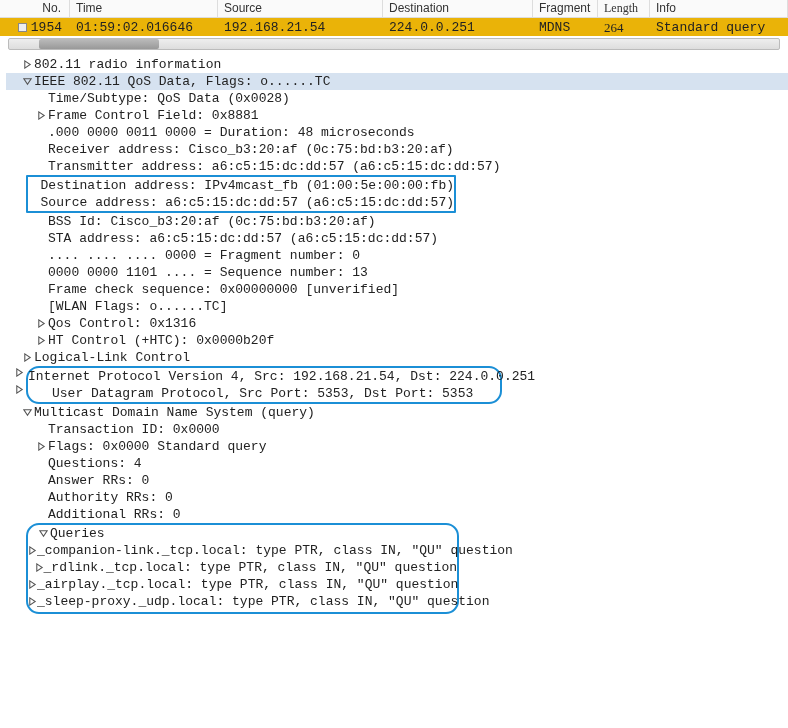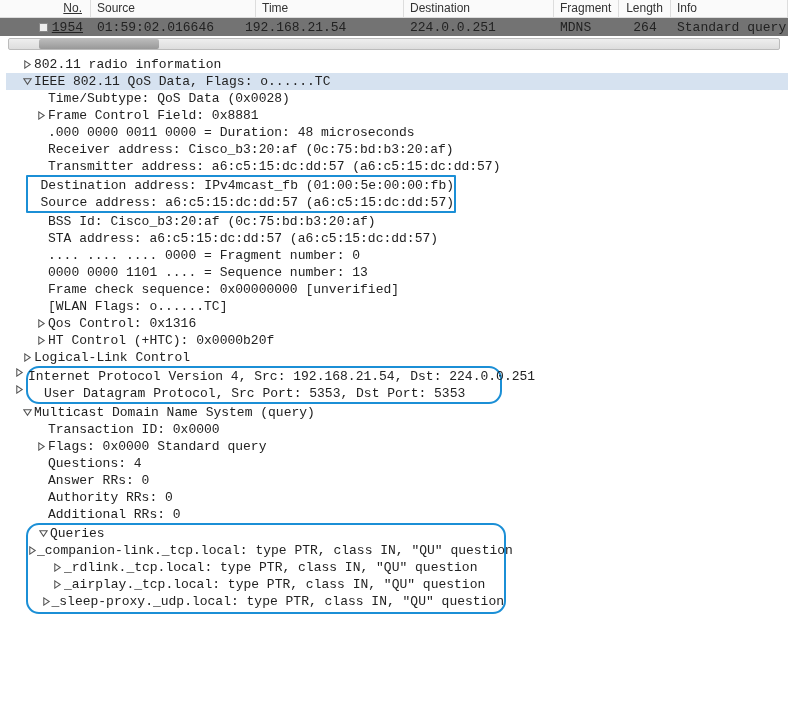--- a/index.html
+++ b/index.html
@@ -26,36 +26,36 @@
     align-items: center;
   }
   .hdr-cell {
     border-right: 1px solid #ddd;
     padding: 0 6px;
     white-space: nowrap;
     overflow: hidden;
   }
   .data-row {
     display: flex;
-    background: #737373;
+    background: #eab308;
     height: 18px;
     align-items: center;
     color: #222;
   }
   .data-cell {
     padding: 0 6px;
     white-space: nowrap;
     overflow: hidden;
   }
-  .col-no { width: 91px; text-align: right; padding-right: 8px; display:flex; justify-content:flex-end; align-items:center; gap:4px;text-decoration:underline;}
+  .col-no { width: 70px; text-align: right; padding-right: 8px; display:flex; justify-content:flex-end; align-items:center; gap:4px;}
   .col-time { width: 148px; }
   .col-src { width: 165px; }
   .col-dst { width: 150px; }
   .col-proto { width: 65px; }
-  .col-len { width: 52px; text-align: center; }
+  .col-len { width: 52px; text-align: left; font-family: Liberation Serif, serif; }
   .col-info { flex: 1; }
   .marker {
     width: 9px; height: 9px;
     border: 1px solid #888;
     background: #eee;
     display:inline-block;
   }
   .scroll-strip {
     height: 12px;
     background: linear-gradient(#eee,#ddd);
@@ -101,22 +101,22 @@
     margin-right: 8px;
   }
   .tw svg { width:9px; height:9px; }
 </style>
 </head>
 <body>
 
 <div class="packet-list">
   <div class="hdr-row">
     <div class="hdr-cell col-no">No.</div>
+    <div class="hdr-cell col-time">Time</div>
     <div class="hdr-cell col-src">Source</div>
-    <div class="hdr-cell col-time">Time</div>
     <div class="hdr-cell col-dst">Destination</div>
     <div class="hdr-cell col-proto">Fragment</div>
     <div class="hdr-cell col-len">Length</div>
     <div class="hdr-cell col-info">Info</div>
   </div>
   <div class="data-row">
     <div class="data-cell col-no">
         <span class="marker"></span>
         <span>1954</span>
       </div>
@@ -167,21 +167,21 @@
   <div class="line"><span class="sp"></span><span class="sp"></span><span class="tw"><svg viewBox="0 0 10 10">
           <path d="M2 1 L8 5 L2 9 Z" fill="none" stroke="#555" stroke-width="1.2"></path>
         </svg></span><span>HT Control (+HTC): 0x0000b20f</span></div>
 
   <div class="line"><span class="sp"></span><span class="tw"><svg viewBox="0 0 10 10">
           <path d="M2 1 L8 5 L2 9 Z" fill="none" stroke="#555" stroke-width="1.2"></path>
         </svg></span><span>Logical-Link Control</span></div>
 
   <div class="boxed-wide" style="margin-left:20px; width:476px; padding:0;">
     <div class="line" style="padding-left:0;"><span style="display:inline-block;width:8px;"></span><span>Internet Protocol Version 4, Src: 192.168.21.54, Dst: 224.0.0.251</span></div>
-    <div class="line" style="padding-left:8px;"><span style="display:inline-block;width:8px;"></span><span>User Datagram Protocol, Src Port: 5353, Dst Port: 5353</span></div>
+    <div class="line" style="padding-left:16px;"><span style="display:inline-block;width:8px;"></span><span>User Datagram Protocol, Src Port: 5353, Dst Port: 5353</span></div>
   </div>
 
   <div style="position:relative; height:0;">
     <span class="tw" style="position:absolute; left:6px; top:-36px;">
         <svg viewBox="0 0 10 10">
           <path d="M2 1 L8 5 L2 9 Z" fill="none" stroke="#555" stroke-width="1.2"></path>
         </svg>
       </span>
     <span class="tw" style="position:absolute; left:6px; top:-19px;">
         <svg viewBox="0 0 10 10">
@@ -195,21 +195,21 @@
         </svg></span><span>Multicast Domain Name System (query)</span></div>
   <div class="line"><span class="sp"></span><span class="sp"></span><span class="sp"></span><span>Transaction ID: 0x0000</span></div>
   <div class="line"><span class="sp"></span><span class="sp"></span><span class="tw"><svg viewBox="0 0 10 10">
           <path d="M2 1 L8 5 L2 9 Z" fill="none" stroke="#555" stroke-width="1.2"></path>
         </svg></span><span>Flags: 0x0000 Standard query</span></div>
   <div class="line"><span class="sp"></span><span class="sp"></span><span class="sp"></span><span>Questions: 4</span></div>
   <div class="line"><span class="sp"></span><span class="sp"></span><span class="sp"></span><span>Answer RRs: 0</span></div>
   <div class="line"><span class="sp"></span><span class="sp"></span><span class="sp"></span><span>Authority RRs: 0</span></div>
   <div class="line"><span class="sp"></span><span class="sp"></span><span class="sp"></span><span>Additional RRs: 0</span></div>
 
-  <div class="boxed-wide" style="margin-left:20px; width:480px; padding:0 0 2px 0;">
+  <div class="boxed-wide" style="margin-left:20px; width:433px; padding:0 0 2px 0;">
     <div class="line"><span style="display:inline-block;width:8px;"></span><span class="tw"><svg viewBox="0 0 10 10">
             <path d="M1 2 L9 2 L5 8 Z" fill="none" stroke="#555" stroke-width="1.2"></path>
           </svg></span><span>Queries</span></div>
     <div class="line"><span style="display:inline-block;width:22px;"></span><span class="tw"><svg viewBox="0 0 10 10">
             <path d="M2 1 L8 5 L2 9 Z" fill="none" stroke="#555" stroke-width="1.2"></path>
           </svg></span><span>_companion-link._tcp.local: type PTR, class IN, "QU" question</span></div>
     <div class="line"><span style="display:inline-block;width:22px;"></span><span class="tw"><svg viewBox="0 0 10 10">
             <path d="M2 1 L8 5 L2 9 Z" fill="none" stroke="#555" stroke-width="1.2"></path>
           </svg></span><span>_rdlink._tcp.local: type PTR, class IN, "QU" question</span></div>
     <div class="line"><span style="display:inline-block;width:22px;"></span><span class="tw"><svg viewBox="0 0 10 10">

